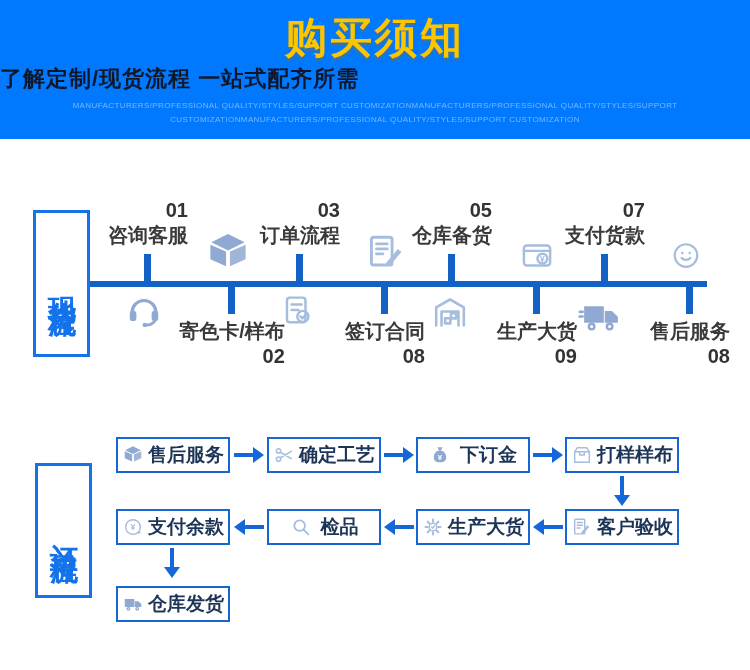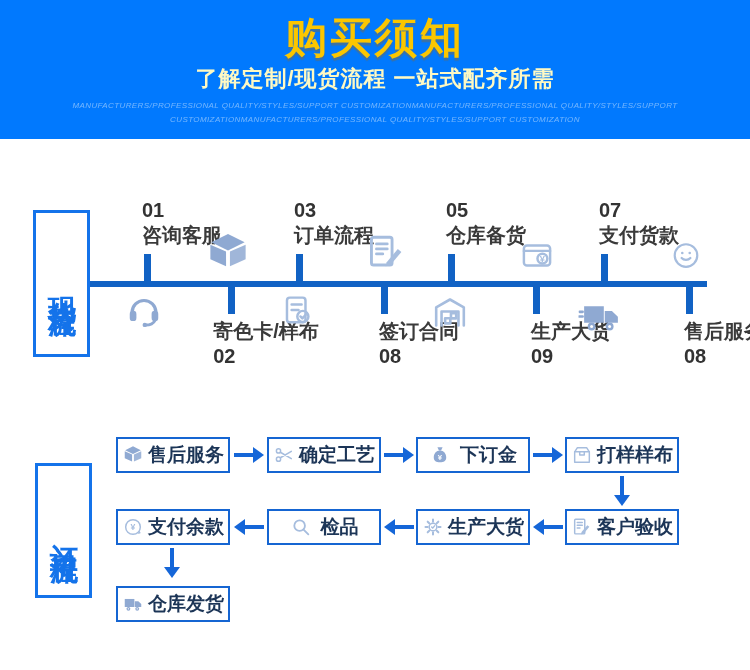--- a/index.html
+++ b/index.html
@@ -5,40 +5,40 @@
   * { margin:0; padding:0; box-sizing:border-box; }
   html,body { background:#fff; }
   body { font-family:"Liberation Sans","DejaVu Sans",sans-serif; }
   .canvas { position:relative; width:750px; height:670px; background:#fff; overflow:hidden; }
 
   
   .header { position:absolute; left:0; top:0; width:750px; height:139px; background:#0179FE; }
   .hd-title { position:absolute; left:0; top:10px; width:750px; text-align:center;
     font-size:42px; font-weight:bold; color:#FBC600; letter-spacing:3px;
     text-shadow:0 3px 1px rgba(170,100,0,.35); }
-  .hd-sub { position:absolute; left:0; top:64px; width:750px; text-align:center;
-    font-size:22px; font-weight:bold; color:#fef9c3; letter-spacing:1px; }
+  .hd-sub { position:absolute; left:0; top:64px; width:750px; text-align:left;
+    font-size:22px; font-weight:bold; color:#0f172a; letter-spacing:1px; }
   .hd-tag { position:absolute; left:0; top:99px; width:750px; text-align:center;
-    font-size:8px; line-height:14px; color:rgba(255,255,255,.45); letter-spacing:.4px;font-style:italic; }
+    font-size:8px; line-height:14px; color:rgba(255,255,255,.45); letter-spacing:.4px; }
 
   
   .vbox { position:absolute; width:57px; background:#fff; border:3px solid #1473EA;
     display:flex; align-items:center; justify-content:center; }
   .vbox span { writing-mode:vertical-rl; text-orientation:upright;
     font-size:28px; font-weight:bold; color:#1473EA; letter-spacing:5px; }
   .vbox1 { left:33px; top:210px; height:147px; }
   .vbox2 { left:35px; top:463px; height:135px; }
 
   
   .tl-line { position:absolute; left:90px; top:281px; width:617px; height:6px; background:#1162C4; }
   .tick { position:absolute; width:7px; height:27px; background:#1162C4; }
   .tick.up   { top:254px; }
   .tick.down { top:287px; }
 
-  .step { position:absolute; transform:translateX(-50%); text-align:left; white-space:nowrap;margin-left:34px; }
+  .step { position:absolute; transform:translateX(-50%); text-align:right; white-space:nowrap; }
   .step.above { top:198px; }
   .step.below { top:318px; }
   .step-num   { font-size:20px; font-weight:bold; color:#333; line-height:24px; }
   .step-label { font-size:20px; font-weight:bold; color:#3a3a3a; line-height:26px; }
 
   .tl-icon { position:absolute; transform:translateX(-50%); }
 
   
   .ic-f { fill:#8FA9D2; stroke:none; }
   .ic-s { fill:none; stroke:#A6BDDE; stroke-width:1.6; stroke-linecap:round; stroke-linejoin:round; }

